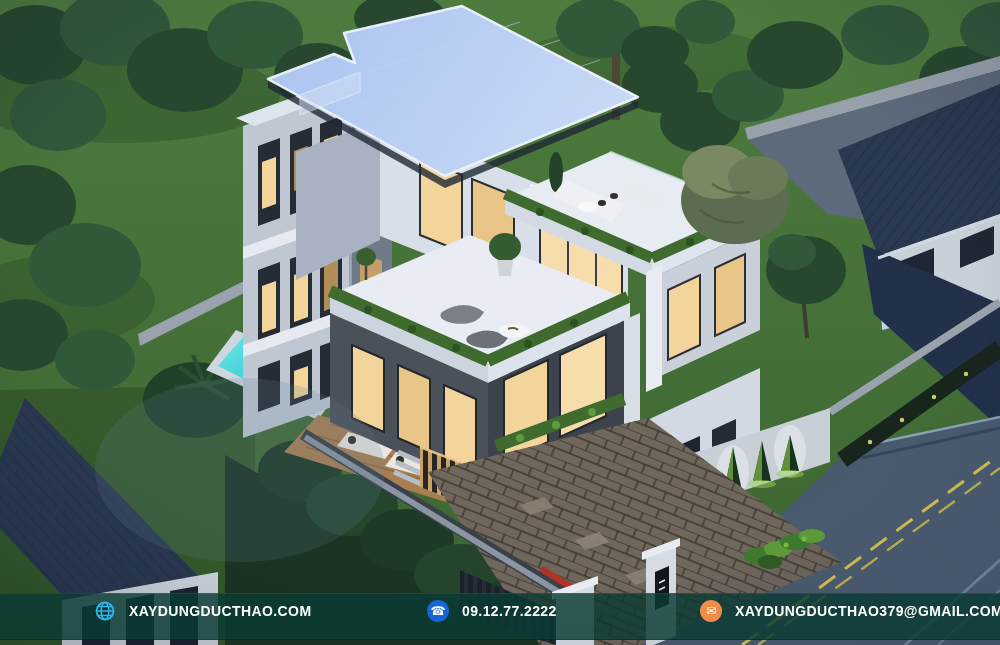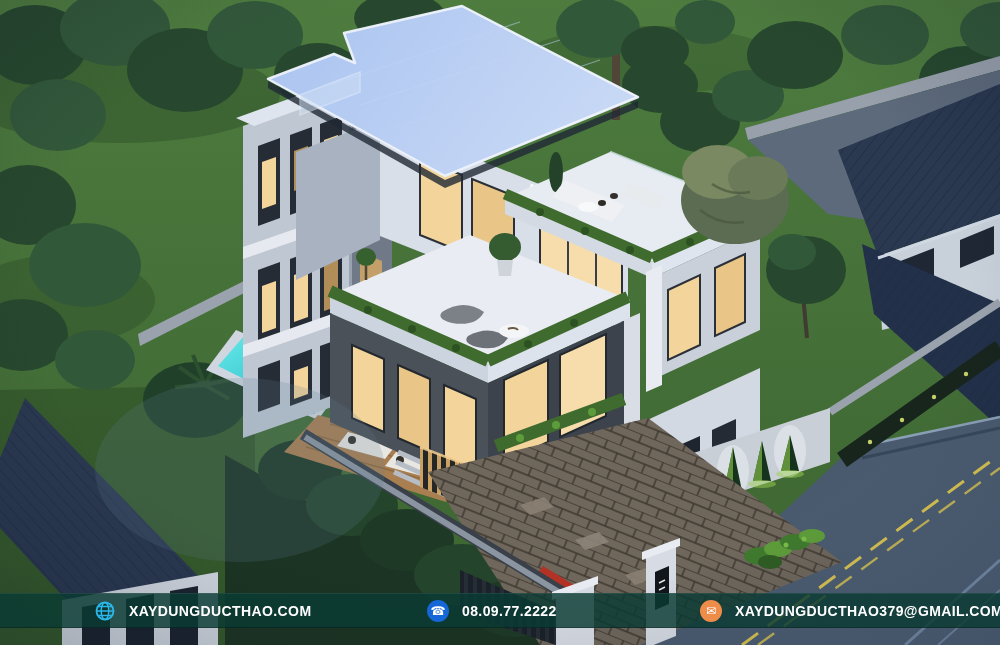--- a/index.html
+++ b/index.html
@@ -1,19 +1,19 @@
 <!DOCTYPE html>
 <html style="--footer-bar: rgba(10,58,51,0.82); --footer-text: #ffffff; --globe-icon: #2cb7e9; --phone-icon: #1566d6; --mail-icon: #ee8c4a; --roof-blue: #a9c3f0; --lawn-green: #47743a; --tree-green-dark: #27482e; --tree-green-mid: #32583a; --pool-teal: #3bcfd6; --window-warm: #f3d49b; --wall-light: #d9dfe8; --wall-shadow: #a9b2c0; --cladding-dark: #3d434c; --hedge-green: #3f6b2e; --neighbor-roof-navy: #2a3850; --road-gray: #49596d; --lane-yellow: #d8c352;"><head>
 <meta charset="utf-8">
 <style>
   html,body{margin:0;padding:0;background:#0b131d;font-family:"Liberation Sans",sans-serif}
   .stage{position:relative;width:1000px;height:645px;overflow:hidden;background:#47743a}
   svg.scene{position:absolute;left:0;top:0;display:block}
   .contact-bar{
-    position:absolute;left:0;top:593px;width:1000px;height:35px;
+    position:absolute;left:0;top:593px;width:1000px;height:47px;
     background:var(--footer-bar,rgba(10,58,51,.82));
     box-shadow:inset 0 1px 0 rgba(255,255,255,.07), inset 0 -1px 0 rgba(0,0,0,.25);
   }
   .contact-item{position:absolute;top:0;height:35px;display:flex;align-items:center;gap:13px;cursor:pointer}
   .badge{width:22px;height:22px;border-radius:50%;display:flex;align-items:center;justify-content:center;
          font-family:"DejaVu Sans",sans-serif;font-size:12px;line-height:1;color:#fff;flex:0 0 auto}
   .badge.phone{background:var(--phone-icon,#1566d6)}
   .badge.mail{background:var(--mail-icon,#ee8c4a)}
   .contact-label{color:var(--footer-text,#fff);font-weight:700;font-size:14px;letter-spacing:.4px;white-space:nowrap}
   .globe-svg{display:block}
@@ -383,20 +383,20 @@
   <div class="contact-item" style="left:94px">
     <svg class="globe-svg" width="22" height="22" viewBox="0 0 22 22">
       <circle cx="11" cy="11" r="8.5" fill="none" stroke="var(--globe-icon,#2cb7e9)" stroke-width="1.8"></circle>
       <ellipse cx="11" cy="11" rx="3.8" ry="8.5" fill="none" stroke="var(--globe-icon,#2cb7e9)" stroke-width="1.5"></ellipse>
       <path d="M2.8,11 H19.2 M4.2,6.6 H17.8 M4.2,15.4 H17.8" stroke="var(--globe-icon,#2cb7e9)" stroke-width="1.5" fill="none"></path>
     </svg>
     <span class="contact-label">XAYDUNGDUCTHAO.COM</span>
   </div>
   <div class="contact-item" style="left:427px">
     <span class="badge phone">☎</span>
-    <span class="contact-label">08.09.77.2222</span>
+    <span class="contact-label">09.12.77.2222</span>
   </div>
   <div class="contact-item" style="left:700px">
     <span class="badge mail">✉</span>
     <span class="contact-label">XAYDUNGDUCTHAO379@GMAIL.COM</span>
   </div>
 </div>
 </div>
 
 </body></html>

